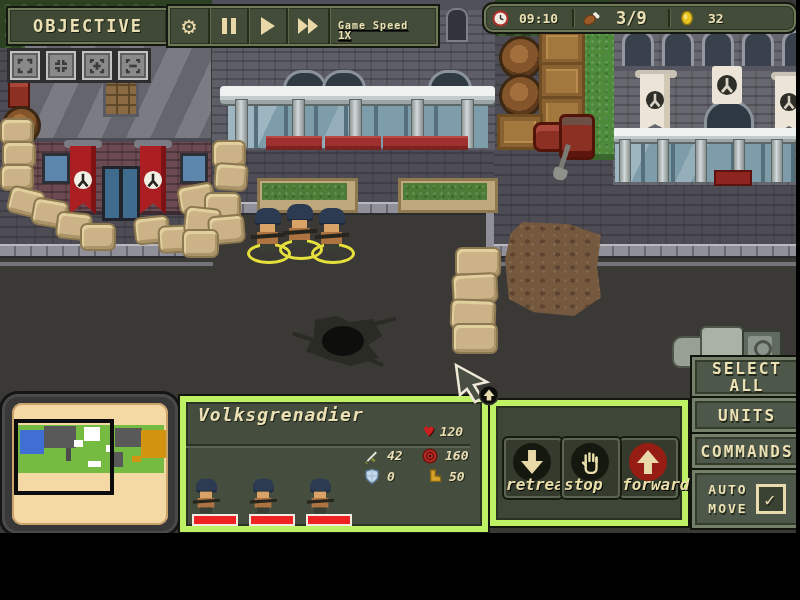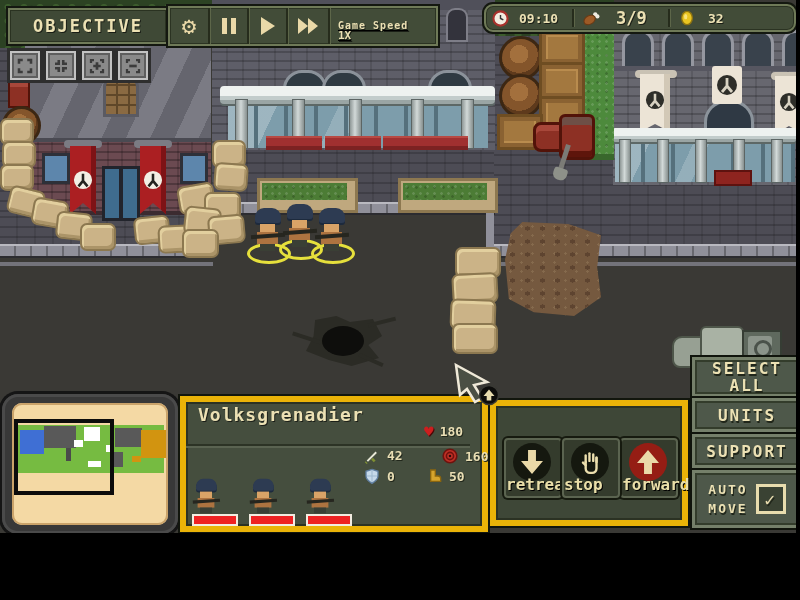--- a/index.html
+++ b/index.html
@@ -28,21 +28,21 @@
   .dirt{background:#75593f;background-image:radial-gradient(#5e4430 22%,transparent 24%),radial-gradient(#856a4d 18%,transparent 20%);background-size:15px 13px,11px 9px;}
   
   .soldier{position:absolute;width:36px;height:56px;}
   .soldier .sel{position:absolute;left:-3px;bottom:-1px;width:38px;height:15px;border:3px solid #e6e03c;border-radius:50%;}
   .soldier .helm{position:absolute;left:5px;top:1px;width:26px;height:15px;background:#2d3b52;border-radius:9px 9px 3px 3px;box-shadow:0 2px 0 #1d2a3d;}
   .soldier .face{position:absolute;left:10px;top:17px;width:15px;height:8px;background:#d9a367;}
   .soldier .torso{position:absolute;left:7px;top:25px;width:21px;height:12px;background:#ad7340;}
   .soldier .gun{position:absolute;left:1px;top:27px;width:34px;height:4px;background:#26261f;transform:rotate(-4deg);}
   .soldier .legs{position:absolute;left:10px;top:37px;width:15px;height:7px;background:#3a3f35;}
   
-  .metal{background:#454e3e;border:6px solid #eab308;box-shadow:0 0 0 2px #12160d, inset 0 0 0 2px #2b3223;}
+  .metal{background:#454e3e;border:6px solid #bef264;box-shadow:0 0 0 2px #12160d, inset 0 0 0 2px #2b3223;font-style:italic;}
   .cmdbtn{position:absolute;width:54px;height:56px;background:#343b2c;border:2px solid #5b6450;box-shadow:0 0 0 2px #161a0f;border-radius:4px;}
   .cmdcirc{position:absolute;left:7px;top:3px;width:38px;height:38px;border-radius:50%;background:#15180f;display:flex;align-items:center;justify-content:center;}
   .cmdlabel{position:absolute;left:0;right:16px;bottom:2px;text-align:center;font-size:16px;color:#eadfa9;text-shadow:1px 1px 0 #000;}
   .sidebtn{position:absolute;left:692px;width:104px;background:#4e584a;border:3px solid #75806a;box-shadow:0 0 0 2px #10140c, inset 0 0 0 2px #333c2b;color:#ece1b4;display:flex;align-items:center;justify-content:center;flex-direction:column;font-size:16px;letter-spacing:2px;text-shadow:1px 2px 0 #20261a;}
   .arrow-dn{width:22px;height:24px;background:#ead9a8;clip-path:polygon(32% 0,68% 0,68% 46%,100% 46%,50% 100%,0 46%,32% 46%);}
   .arrow-up{width:22px;height:24px;background:#ead9a8;clip-path:polygon(50% 0,100% 54%,68% 54%,68% 100%,32% 100%,32% 54%,0 54%);}
   .statval{font-size:13px;color:#e9deb4;text-shadow:1px 1px 0 #22281c;}
 </style>
 </head>
 <body>
@@ -348,33 +348,33 @@
       <div class="a" style="left:120px;top:53px;width:9px;height:6px;background:#d29410;"></div>
       <div class="a" style="left:76px;top:58px;width:13px;height:6px;background:#ffffff;"></div>
       <div class="a" style="left:2px;top:16px;width:92px;height:68px;border:4px solid #0c0c0c;"></div>
     </div>
   </div>
 
   <div class="a metal" style="left:180px;top:396px;width:296px;height:124px;z-index:50;">
     <div class="a txt" style="left:12px;top:2px;font-size:18px;letter-spacing:1px;">Volksgrenadier</div>
     <div class="a" style="left:238px;top:20px;display:flex;align-items:center;gap:6px;">
       <span style="color:#cc1f1f;font-size:16px;text-shadow:1px 1px 0 #4a0707;">♥</span>
-      <span class="statval">180</span>
+      <span class="statval">120</span>
     </div>
     <div class="a" style="left:0;top:42px;width:284px;height:2px;background:#2c3325;box-shadow:0 2px 0 #5a6351;"></div>
 
     <div class="a" style="left:178px;top:46px;display:flex;align-items:flex-start;gap:7px;">
       <svg width="16" height="16" viewBox="0 0 18 18">
           <path d="M3 14 L13 4 L14.5 5.5 L4.5 15.5 Z" fill="#e9e9d8"></path>
           <path d="M9 12 l3 3" stroke="#7f8f33" stroke-width="3"></path>
           <path d="M3 16 l-1 1" stroke="#7f8f33" stroke-width="3"></path>
         </svg>
       <span class="statval">42</span>
     </div>
-    <div class="a" style="left:256px;top:46px;display:flex;align-items:center;gap:7px;">
+    <div class="a" style="left:236px;top:46px;display:flex;gap:7px;">
       <svg width="16" height="16" viewBox="0 0 20 20">
           <circle cx="10" cy="10" r="8.5" fill="#c03026" stroke="#6e120e" stroke-width="2"></circle>
           <circle cx="10" cy="10" r="4.5" fill="none" stroke="#6e120e" stroke-width="2"></circle>
           <circle cx="10" cy="10" r="1.6" fill="#2a0c0a"></circle>
         </svg>
       <span class="statval">160</span>
     </div>
     <div class="a" style="left:178px;top:66px;display:flex;align-items:center;gap:7px;">
       <svg width="16" height="16" viewBox="0 0 24 24">
           <path d="M12 2 L21 5 V12 C21 17 17 20 12 23 C7 20 3 17 3 12 V5 Z" fill="#c6d9ea" stroke="#5f7ea0" stroke-width="2"></path>
@@ -448,21 +448,21 @@
   </div>
 
   <div class="sidebtn" style="top:357px;height:34px;z-index:50;line-height:17px;">
     <span>SELECT</span>
     <span>ALL</span>
   </div>
   <div class="sidebtn" style="top:398px;height:28px;z-index:50;">
     <span>UNITS</span>
   </div>
   <div class="sidebtn" style="top:434px;height:28px;z-index:50;">
-    <span>SUPPORT</span>
+    <span>COMMANDS</span>
   </div>
   <div class="sidebtn" style="top:470px;height:52px;z-index:50;flex-direction:row;gap:8px;">
     <span style="display:flex;flex-direction:column;line-height:19px;font-size:13px;">
       <span>AUTO</span>
       <span>MOVE</span>
     </span>
     <span style="width:24px;height:24px;background:#3a4233;border:3px solid #e8dcae;display:flex;align-items:center;justify-content:center;font-size:18px;color:#e8dcae;">
       <span>✓</span>
     </span>
   </div>

